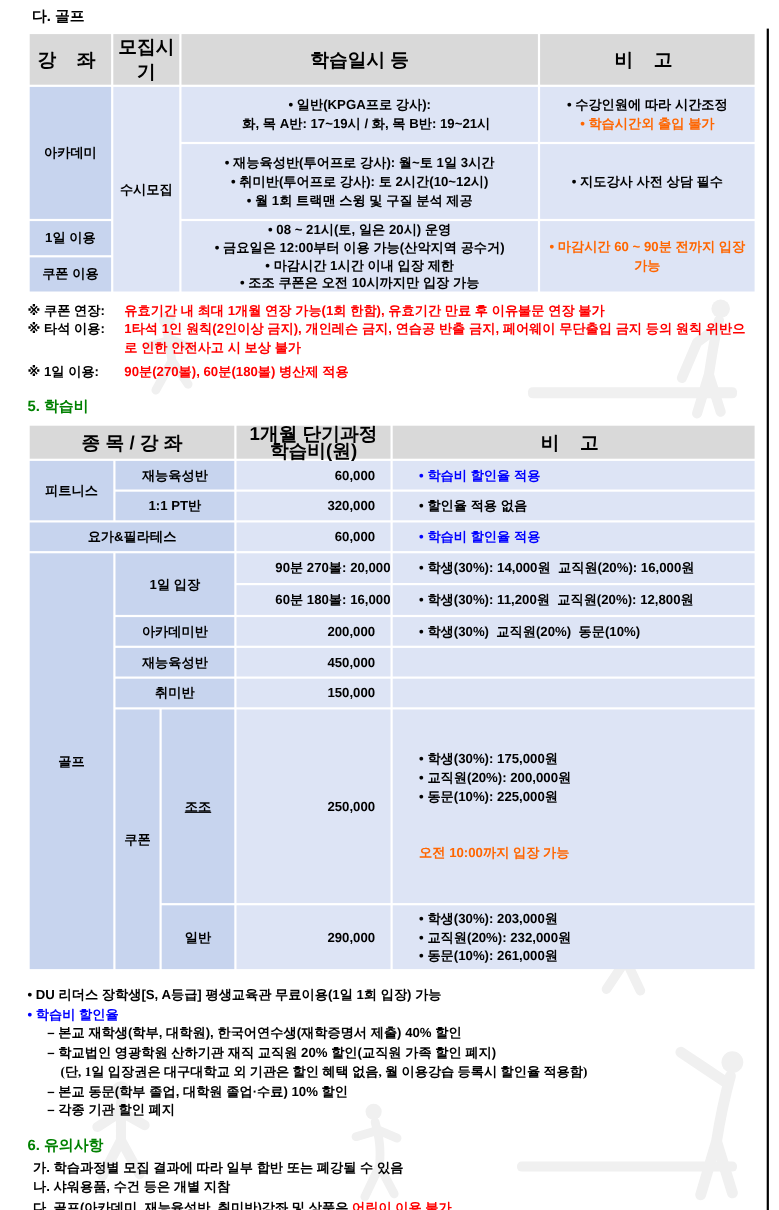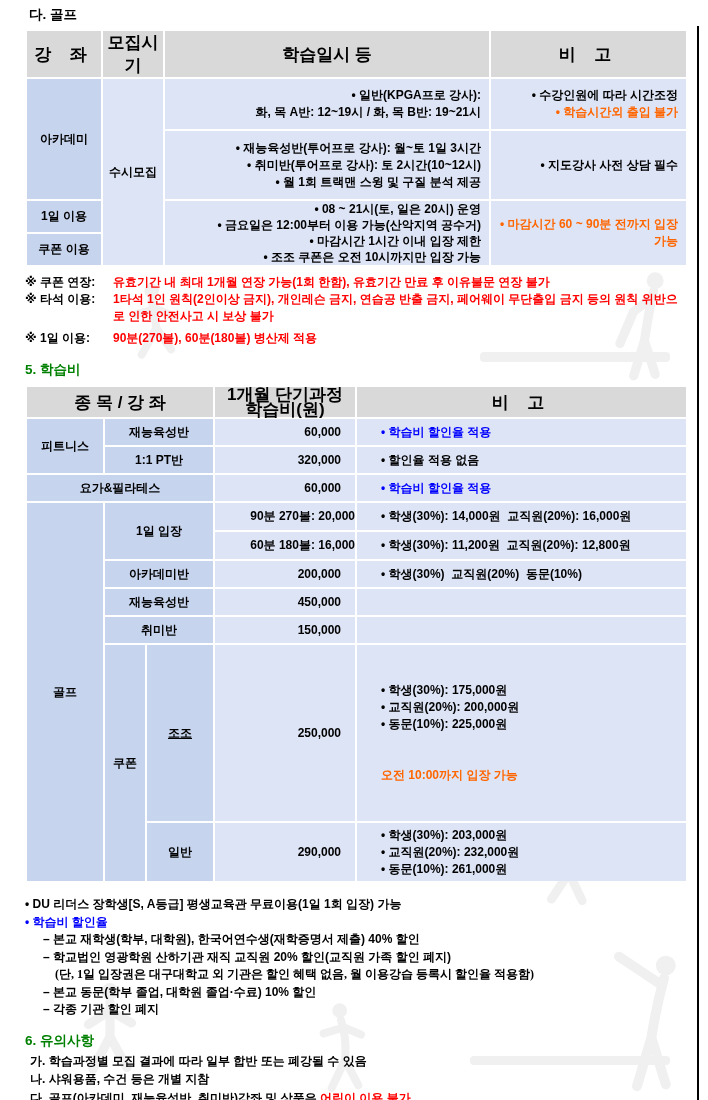--- a/index.html
+++ b/index.html
@@ -15,21 +15,21 @@
   .vline{position:absolute;left:697px;top:26px;width:2px;height:1074px;background:#000;}
   .wm{position:absolute;color:var(--wm);z-index:0;}
   .wbar{position:absolute;background:var(--wm);border-radius:4px;z-index:0;}
   .content{position:absolute;left:25px;top:6px;width:663px;z-index:1;}
   .h-da{font-size:13.5px;margin:0 0 5px 4px;}
   table{border-collapse:separate;border-spacing:2px;width:663px;table-layout:fixed;font-size:12px;}
   th{background:var(--hdr);font-size:17px;font-weight:700;height:26px;text-align:center;vertical-align:middle;}
   th.sp{letter-spacing:7px;}
   td{vertical-align:middle;}
   td.lbl{background:var(--cellDark);text-align:center;padding:2px;}
-  td.body{background:var(--cellLight);text-align:right;padding:4px 8px;line-height:17px;margin-left:39px;}
+  td.body{background:var(--cellLight);text-align:center;padding:4px 8px;line-height:17px;margin-left:39px;}
   td.fee{background:var(--cellLight);text-align:right;padding-right:14px;}
   td.feel{background:var(--cellLight);text-align:right;padding-left:7px;}
   td.rk{background:var(--cellLight);text-align:left;padding:3px 24px;line-height:17px;white-space:pre-wrap;}
   .t1 tr.rh1 td{height:50px;} .t1 tr.rh2 td{height:68px;} .t1 tr.rh3 td{height:30px;}
   .t1 td.day4{line-height:16px;padding:0 8px;}
   .t2 th.fee2{white-space:pre-line;line-height:15px;height:30px;margin-top:28px;}
   .t2 tr.s td{height:26px;} .t2 tr.sf td{height:27px;}
   .t2 tr.jojo td.rk{height:76px;} .t2 tr.gen td.rk{height:58px;}
   .ind{padding-left:12px;}
   .orange{color:var(--orange);}
@@ -112,21 +112,21 @@
         <th class="sp">강 좌</th>
         <th>모집시기</th>
         <th>학습일시 등</th>
         <th class="sp">비 고</th>
       </tr>
       <tr class="rh1">
         <td class="lbl" rowspan="2">아카데미</td>
         <td class="lbl" rowspan="4" style="background:var(--cellLight);">수시모집</td>
         <td class="body">
           <div>• 일반(KPGA프로 강사):</div>
-          <div class="ind">화, 목 A반: 12~19시 / 화, 목 B반: 19~21시</div>
+          <div class="ind">화, 목 A반: 17~19시 / 화, 목 B반: 19~21시</div>
         </td>
         <td class="body">
           <div>• 수강인원에 따라 시간조정</div>
           <div class="orange">• 학습시간외 출입 불가</div>
         </td>
       </tr>
       <tr class="rh2">
         <td class="body">
           <div>• 재능육성반(투어프로 강사): 월~토 1일 3시간</div>
           <div>• 취미반(투어프로 강사): 토 2시간(10~12시)</div>

